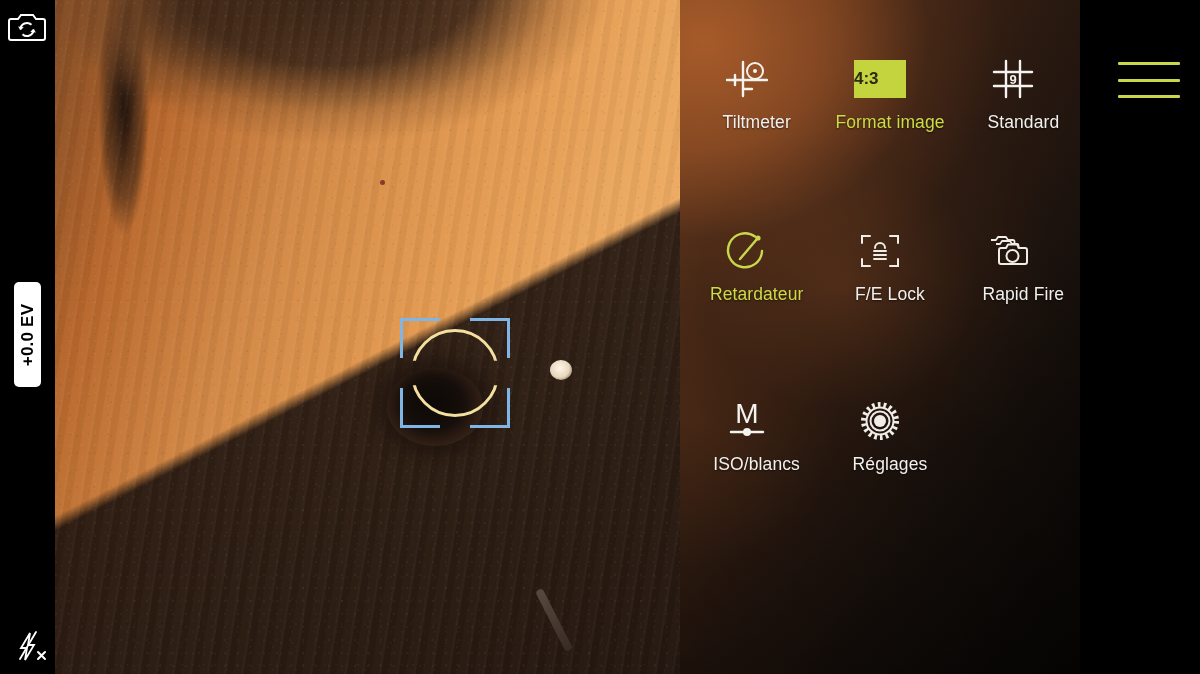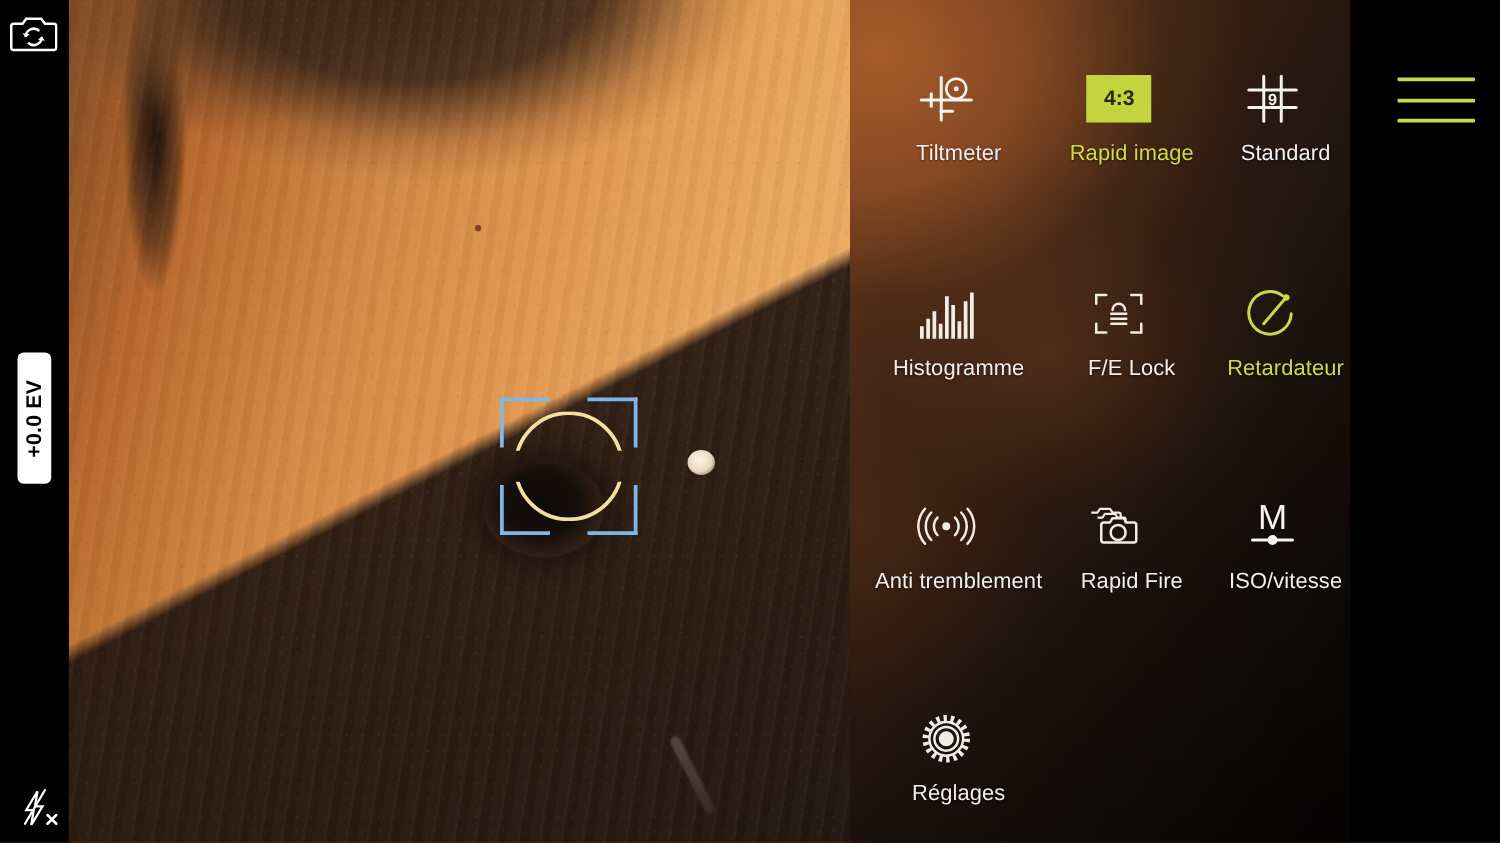--- a/index.html
+++ b/index.html
@@ -286,95 +286,65 @@
               <path d="M22 33 h9"></path>
             <circle cx="34" cy="15" r="8" stroke-width="2"></circle>
             <circle cx="34" cy="15" r="2" fill="#f5f3f0" stroke="none"></circle>
           </svg>
         </div>
         <div class="lbl">Tiltmeter</div>
       </div>
 
       <div class="cell active">
         <div class="ic">
-          <div style="width:52px;height:38px;background:#c3d43f;display:flex;align-items:center;justify-content:center;">
+          <div style="width:52px;height:38px;background:#c3d43f;display:flex;align-items:center;">
             <span style="color:#2a2a12;font-size:17px;font-weight:700;">4:3</span>
           </div>
         </div>
-        <div class="lbl">Rapid image</div>
+        <div class="lbl">Format image</div>
       </div>
 
 
       <div class="cell">
         <div class="ic">
           <svg width="50" height="44" viewBox="0 0 50 44" fill="none" stroke="#f5f3f0" stroke-width="2.4" stroke-linecap="round">
             <path d="M18 4 v36 M32 4 v36 M6 15 h38 M6 29 h38"></path>
             <text x="25" y="27" font-family="Liberation Sans, sans-serif" font-size="13" font-weight="700" fill="#f5f3f0" stroke="none" text-anchor="middle">9</text>
           </svg>
         </div>
         <div class="lbl">Standard</div>
       </div>
 
-      <div class="cell">
-        <div class="ic">
-          <svg width="50" height="44" viewBox="0 0 50 44" fill="#f0ece6" stroke="none">
-            <rect x="4" y="32" width="3" height="10"></rect>
-            <rect x="9" y="26" width="3" height="16"></rect>
-            <rect x="14" y="20" width="3" height="22"></rect>
-            <rect x="19" y="30" width="3" height="12"></rect>
-            <rect x="24" y="8" width="3" height="34"></rect>
-            <rect x="29" y="15" width="3" height="27"></rect>
-            <rect x="34" y="28" width="3" height="14"></rect>
-            <rect x="39" y="12" width="3" height="30"></rect>
-            <rect x="44" y="5" width="3" height="37"></rect>
-          </svg>
-        </div>
-        <div class="lbl">Histogramme</div>
+
+      <div class="cell active">
+        <div class="ic">
+          <svg width="46" height="46" viewBox="0 0 46 46" fill="none" stroke="#c8d84a" stroke-width="2.4" stroke-linecap="round">
+            <path d="M31 8.5 A17 17 0 1 0 38 23"></path>
+            <path d="M16 31 L33 11"></path>
+            <circle cx="34" cy="10" r="2.6" fill="#c8d84a" stroke="none"></circle>
+          </svg>
+        </div>
+        <div class="lbl">Retardateur</div>
       </div>
 
       <div class="cell">
         <div class="ic">
           <svg width="48" height="44" viewBox="0 0 48 44" fill="none" stroke="#f0ece6" stroke-width="2" stroke-linecap="round">
             <path d="M6 14 V7 h8"></path>
               <path d="M34 7 h8 v7"></path>
             <path d="M42 30 v7 h-8"></path>
               <path d="M14 37 H6 v-7"></path>
             <path d="M19 19 a5 5 0 0 1 10 0"></path>
             <path d="M18 22 h12 M18 26 h12 M18 30 h12"></path>
           </svg>
         </div>
         <div class="lbl">F/E Lock</div>
       </div>
 
-      <div class="cell active">
-        <div class="ic">
-          <svg width="46" height="46" viewBox="0 0 46 46" fill="none" stroke="#c8d84a" stroke-width="2.4" stroke-linecap="round">
-            <path d="M31 8.5 A17 17 0 1 0 38 23"></path>
-            <path d="M16 31 L33 11"></path>
-            <circle cx="34" cy="10" r="2.6" fill="#c8d84a" stroke="none"></circle>
-          </svg>
-        </div>
-        <div class="lbl">Retardateur</div>
-      </div>
-
-
-      <div class="cell">
-        <div class="ic">
-          <svg width="54" height="40" viewBox="0 0 54 40" fill="none" stroke="#f0ece6" stroke-width="2" stroke-linecap="round">
-            <circle cx="27" cy="20" r="3.2" fill="#f0ece6" stroke="none"></circle>
-            <path d="M20 13 a10 10 0 0 0 0 14"></path>
-            <path d="M34 13 a10 10 0 0 1 0 14"></path>
-            <path d="M15 9 a16 16 0 0 0 0 22"></path>
-            <path d="M39 9 a16 16 0 0 1 0 22"></path>
-            <path d="M10 6 a21 21 0 0 0 0 28"></path>
-            <path d="M44 6 a21 21 0 0 1 0 28"></path>
-          </svg>
-        </div>
-        <div class="lbl lbl-clip">Anti tremblement</div>
-      </div>
+
 
       <div class="cell">
         <div class="ic">
           <svg width="56" height="42" viewBox="0 0 56 42" fill="none" stroke="#f0ece6" stroke-width="2" stroke-linejoin="round">
             <path d="M6 10 h5 l2-3h8l2 3h5 a1.5 1.5 0 0 1 1.5 1.5 v3" stroke-width="1.8"></path>
             <path d="M11 14 h4 l2-3h8l2 3h5 a1.5 1.5 0 0 1 1.5 1.5 v3" stroke-width="1.8"></path>
             <path d="M16 18 h5 l2-3.5h9l2 3.5h6 a2 2 0 0 1 2 2 v12 a2 2 0 0 1-2 2 H16 a2 2 0 0 1-2-2 V20 a2 2 0 0 1 2-2z"></path>
             <circle cx="27.5" cy="26" r="6"></circle>
           </svg>
         </div>
@@ -382,21 +352,21 @@
       </div>
 
       <div class="cell">
         <div class="ic">
           <svg width="52" height="46" viewBox="0 0 52 46" fill="none">
             <text x="26" y="25" font-family="Liberation Sans, sans-serif" font-size="28" font-weight="400" fill="#f5f3f0" text-anchor="middle">M</text>
             <path d="M10 34 h32" stroke="#f5f3f0" stroke-width="2.4" stroke-linecap="round"></path>
             <circle cx="26" cy="34" r="4" fill="#f5f3f0"></circle>
           </svg>
         </div>
-        <div class="lbl">ISO/vitesse</div>
+        <div class="lbl">ISO/blancs</div>
       </div>
 
       <div class="cell">
         <div class="ic">
           <svg width="46" height="46" viewBox="0 0 46 46" fill="none" stroke="#f0ece6" stroke-width="2">
             <circle cx="23" cy="23" r="16" stroke-dasharray="2.6 3.0" stroke-width="6"></circle>
             <circle cx="23" cy="23" r="13.5"></circle>
             <circle cx="23" cy="23" r="9.5"></circle>
             <circle cx="23" cy="23" r="6" fill="#f0ece6" stroke="none"></circle>
           </svg>

